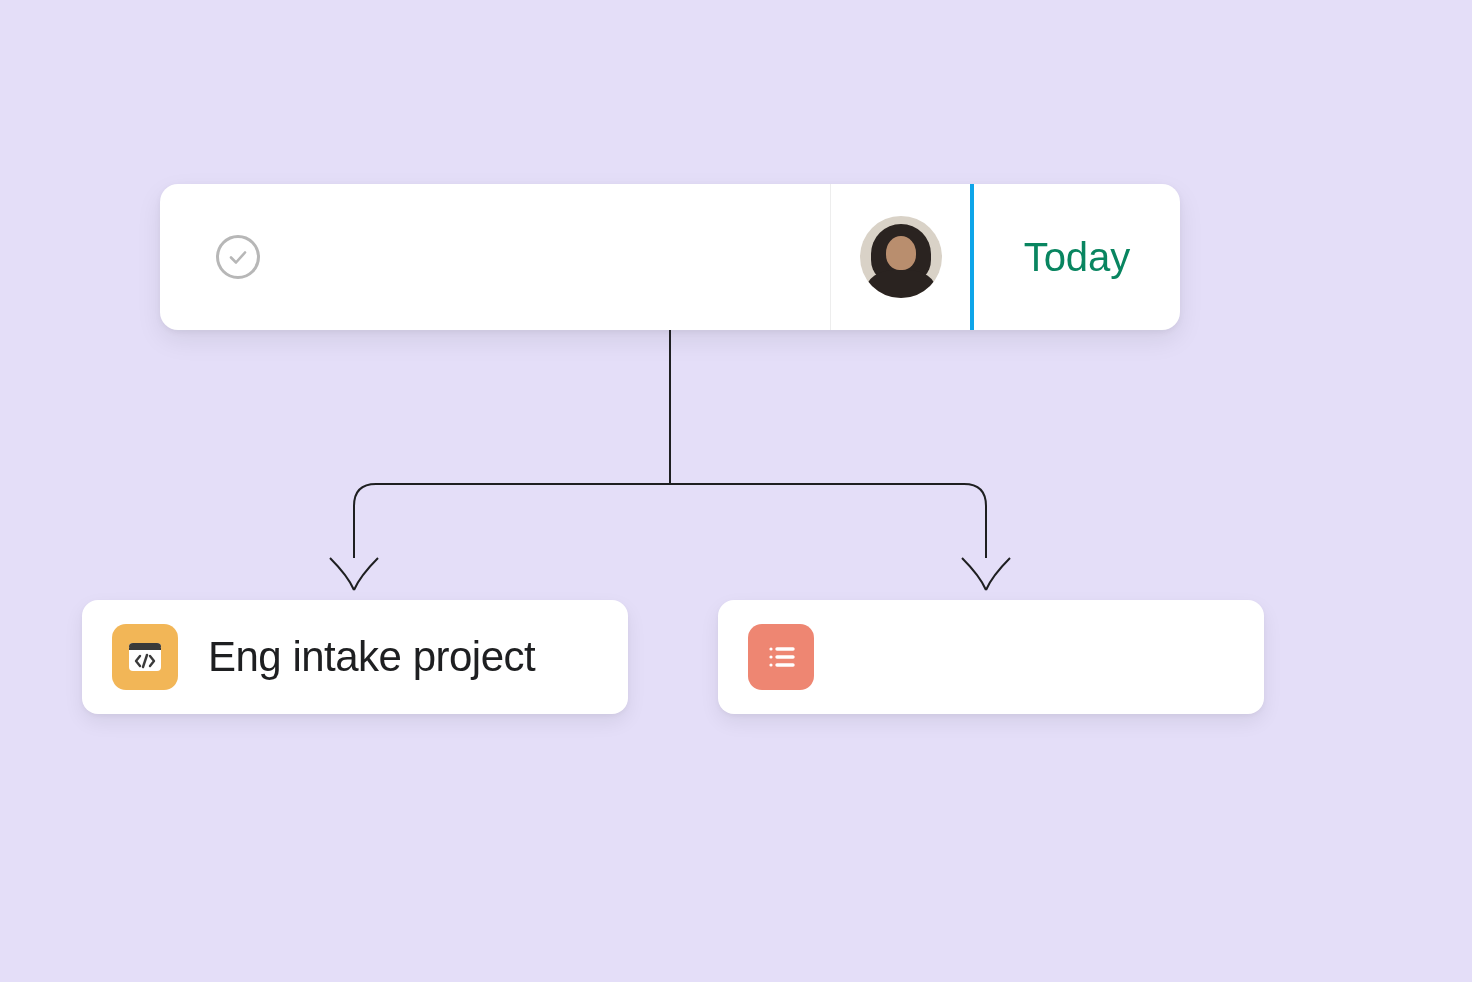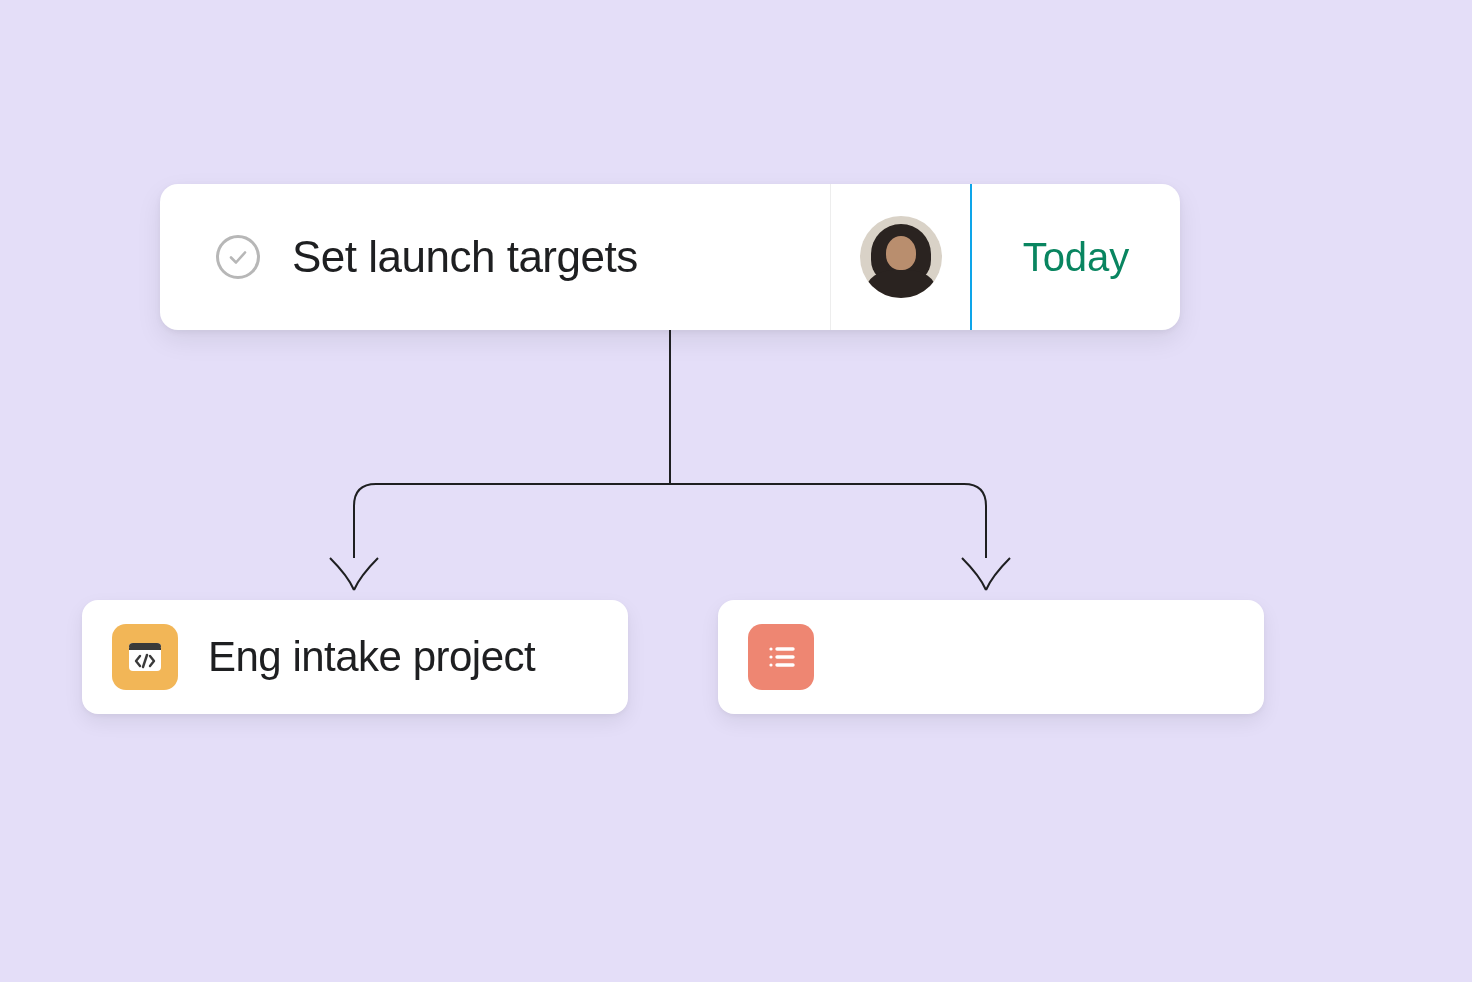--- a/index.html
+++ b/index.html
@@ -81,21 +81,21 @@
   }
   .avatar .body {
     position: absolute;
     width: 70px; height: 50px;
     border-radius: 40% 40% 0 0;
     background: #2a2320;
     left: 6px; top: 54px;
   }
   .task-due {
     width: 210px;
-    border-left: 2px solid #0ea5e9;
+    border-left: 4px solid #0ea5e9;
     display: flex;
     align-items: center;
     justify-content: center;
   }
   .due-label {
     font-size: 40px;
     font-weight: 400;
     color: #098560;
   }
 
@@ -146,21 +146,20 @@
 </head>
 <body>
 
 <div class="task-card">
   <div class="task-main">
     <span class="check-circle">
       <svg viewBox="0 0 24 24" fill="none" stroke="#b7b7b7" stroke-width="2.6" stroke-linecap="round" stroke-linejoin="round">
         <polyline points="5 12.5 10 17.5 19 7.5"></polyline>
       </svg>
     </span>
-    <span class="task-title">Set launch targets</span>
   </div>
   <div class="task-assignee">
     <span class="avatar">
       <span class="hair"></span>
       <span class="face"></span>
       <span class="body"></span>
     </span>
   </div>
   <div class="task-due">
     <span class="due-label">Today</span>

